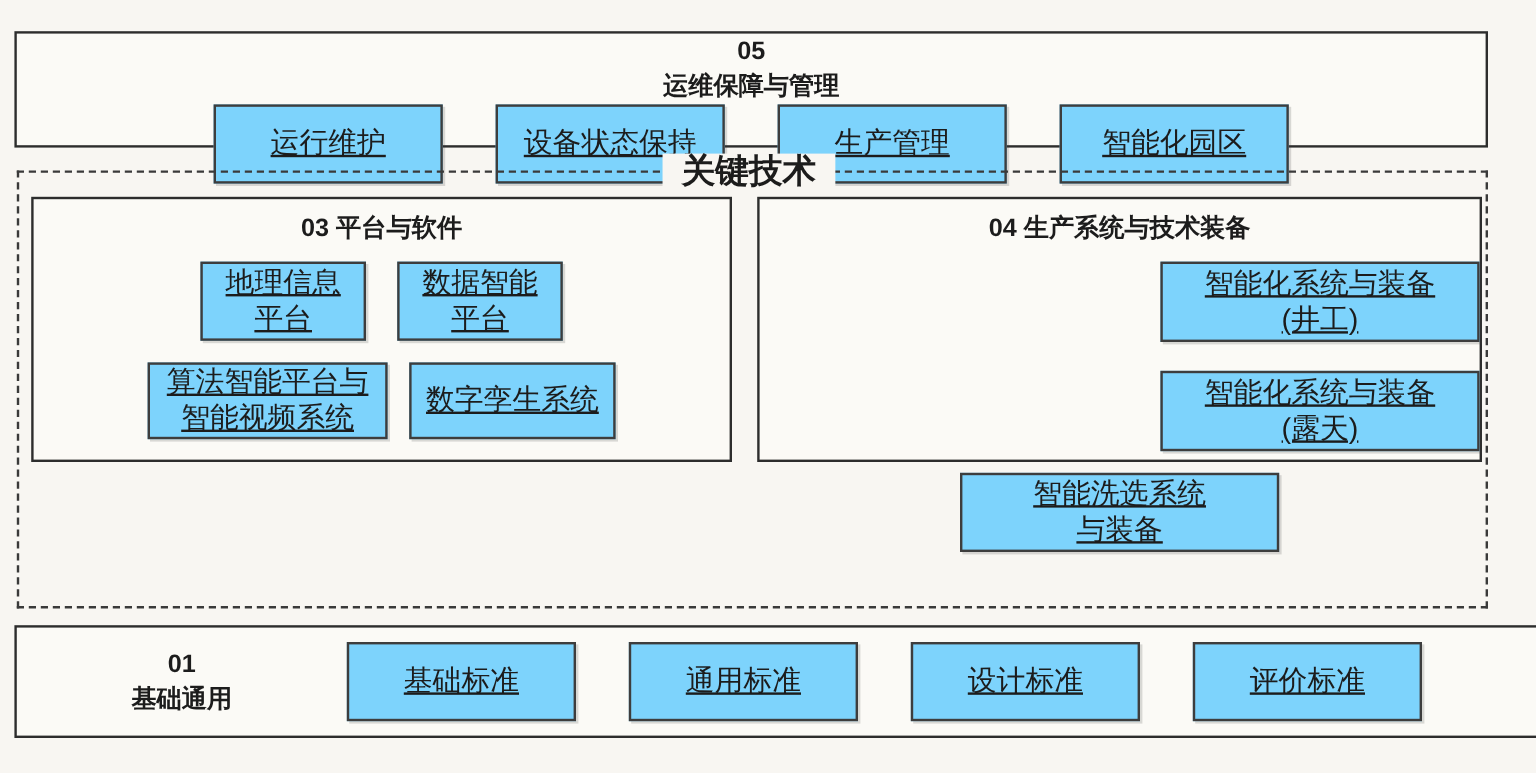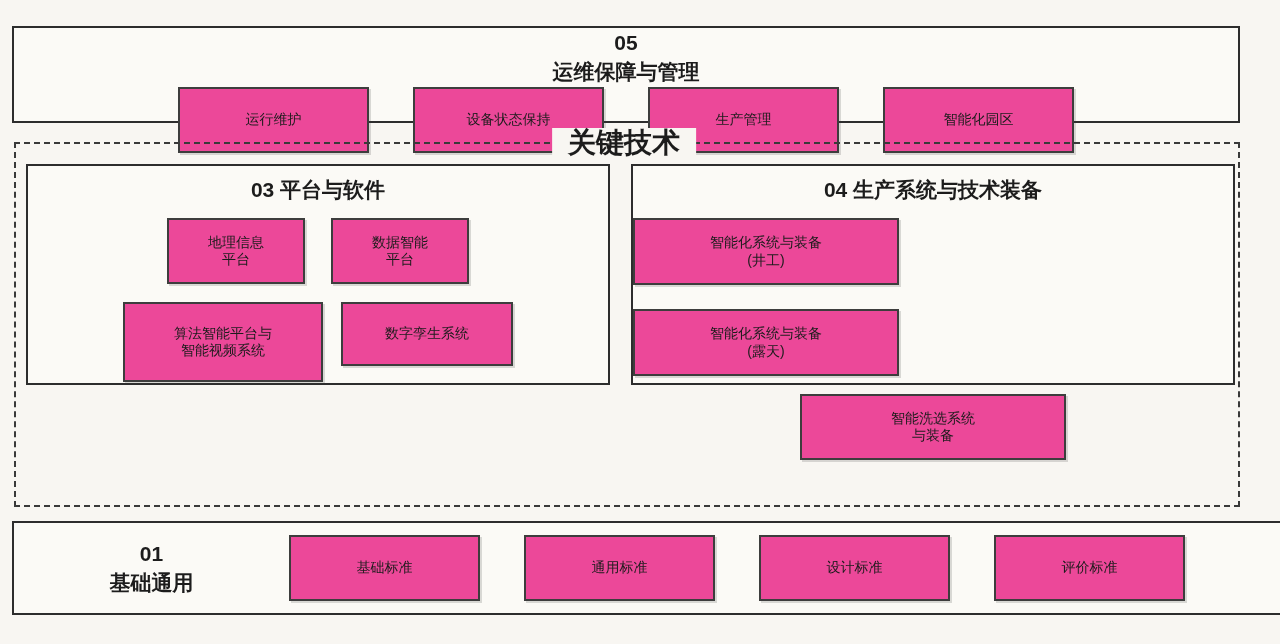--- a/index.html
+++ b/index.html
@@ -28,29 +28,30 @@
     line-height: 1.4;
     flex: 0 0 auto;
   }
   .band-label .code, .band-label .name { display: block; }
   .band-items { display: flex; gap: 44px; flex: 0 0 auto; }
 
   
   .node {
     box-sizing: border-box;
     border: 2px solid #3d3d3d;
-    background: #ec4899;
+    background: #7dd3fc;
     box-shadow: 2px 2px 0 rgba(60,60,60,0.18);
     display: flex;
     align-items: center;
     justify-content: center;
     text-align: center;
-    font-size: 14px;
+    font-size: 24px;
     line-height: 1.25;
     white-space: pre-line;
+    text-decoration: underline;
   }
   .node-std { width: 191px; height: 66px; }
 
   
   .keytech {
     position: absolute;
     left: 14px; top: 142px;
     width: 1226px; height: 365px;
     border: 2px dashed #3a3a3a;
     box-sizing: border-box;
@@ -79,30 +80,30 @@
   .panel-04 { left: 615px; width: 604px; }
   .panel-title {
     text-align: center;
     font-weight: bold;
     font-size: 21px;
     margin-top: 10px;
   }
   .panel-row {
     display: flex;
     justify-content: center;
-    align-items: flex-start;
+    align-items: flex-end;
   }
   .panel-03 .row-1 { margin-top: 14px; gap: 26px; }
   .panel-03 .row-2 { margin-top: 18px; gap: 18px; }
   .panel-04 .row-1 { margin-top: 14px; gap: 24px; flex-direction: column; }
   .panel-04 .row-2 { margin-top: 18px; }
   .node-gis      { width: 138px; height: 66px; }
   .node-ctrl     { width: 192px; height: 66px; }
   .node-datai    { width: 138px; height: 66px; }
-  .node-algo     { width: 200px; height: 80px; }
+  .node-algo     { width: 200px; height: 64px; }
   .node-twin     { width: 172px; height: 64px; }
   .node-mine     { width: 266px; height: 67px; }
   .node-wash     { width: 266px; height: 66px; }
 
   
   .band-05 { left: 12px; top: 26px;  width: 1228px; height: 97px; flex-direction: column; }
   .band-05 .band-label { width: 275px; }
   .band-02 { left: 10px; top: 256px; width: 1209px; height: 97px; }  
   .band-02 .band-label { width: 263px; }
   .band-01 { left: 12px; top: 521px; width: 1275px; height: 94px; }

